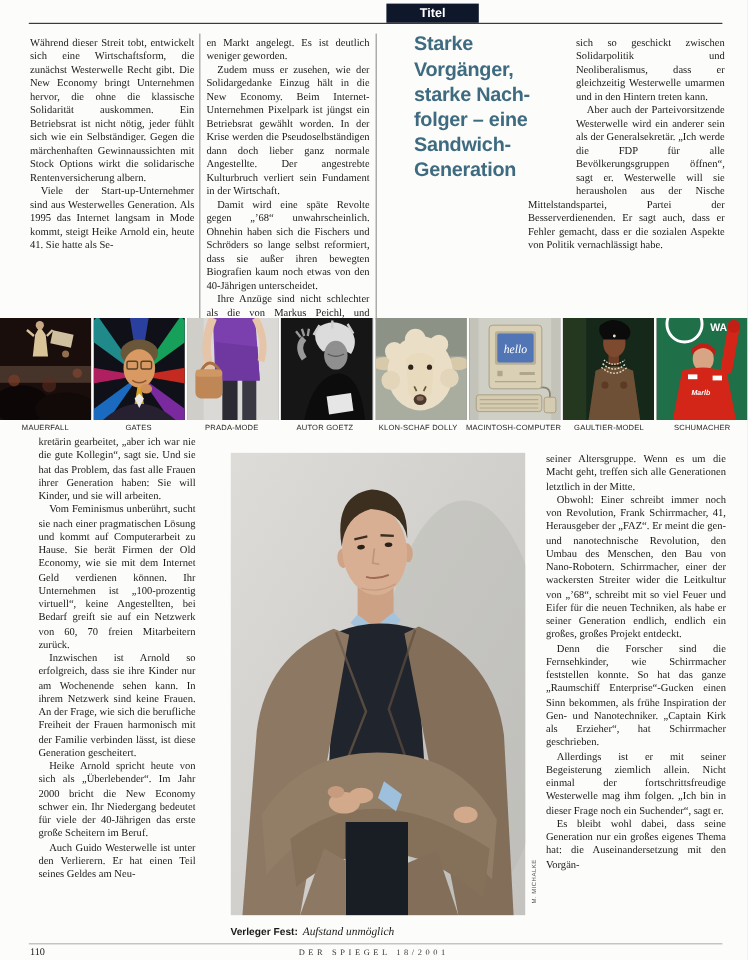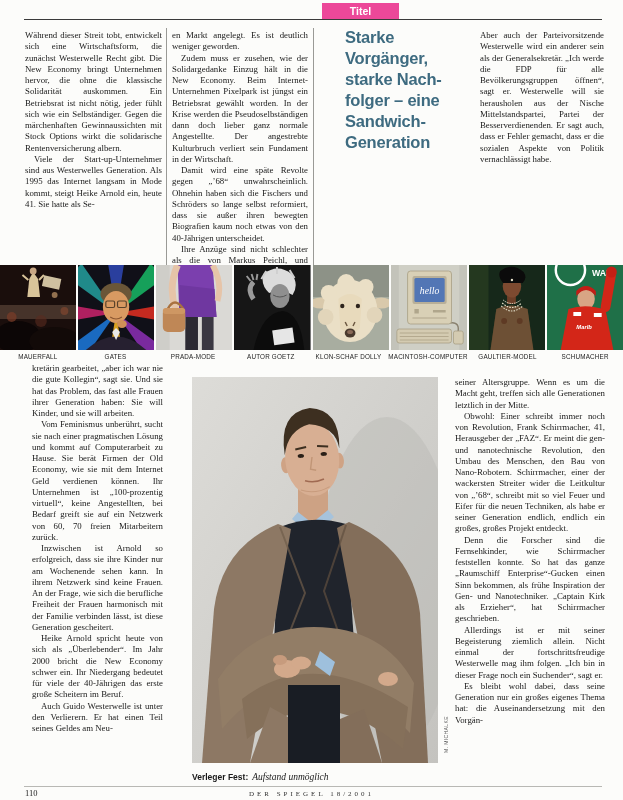--- a/index.html
+++ b/index.html
@@ -1,20 +1,20 @@
 <!DOCTYPE html>
 <html><head>
 <meta charset="utf-8">
 <style>
   html,body{margin:0;padding:0;background:#e8e8e6;}
   .page{position:relative;width:623px;height:800px;background:#fcfcfa;overflow:hidden;
         font-family:"Liberation Serif",serif;color:#191919;}
 
   
-  .tab{position:absolute;left:322px;top:3px;width:77px;height:16px;background:#ec4899;
+  .tab{position:absolute;left:322px;top:3px;width:77px;height:16px;background:#0f172a;
        color:#fff;font:bold 10.5px "Liberation Sans",sans-serif;text-align:center;line-height:16px;}
   .rule-top{position:absolute;left:24px;top:19px;width:578px;height:1px;background:#3a3a3a;}
 
   
   .textcol{position:absolute;font-size:8.8px;line-height:11.25px;text-align:justify;overflow:hidden;}
   .textcol p{margin:0;}
   .textcol p + p{text-indent:9px;}
   .vrule{position:absolute;width:1px;background:#9a9a96;}
 
   .col1{left:25px;top:30px;width:137px;height:236px;}
@@ -76,20 +76,21 @@
     <div>Starke</div>
     <div>Vorgänger,</div>
     <div>starke Nach-</div>
     <div>folger – eine</div>
     <div>Sandwich-</div>
     <div>Generation</div>
   </div>
 
   <div class="textcol col3">
     <span class="hl-spacer"></span>
+    <p>sich so geschickt zwischen Solidarpolitik und Neoliberalismus, dass er gleichzeitig Westerwelle umarmen und in den Hintern treten kann.</p>
     <p>Aber auch der Parteivorsitzende Westerwelle wird ein anderer sein als der Generalsekretär. „Ich werde die FDP für alle Bevölkerungsgruppen öffnen“, sagt er. Westerwelle will sie herausholen aus der Nische Mittelstandspartei, Partei der Besserverdienenden. Er sagt auch, dass er Fehler gemacht, dass er die sozialen Aspekte von Politik vernachlässigt habe.</p>
   </div>
 
   <div class="strip">
     <div class="cell">
       <svg viewBox="0 0 78 85" preserveAspectRatio="none">
         <rect width="78" height="85" fill="#1a0e0c"></rect>
         <rect y="40" width="78" height="14" fill="#46332a"></rect>
         <ellipse cx="18" cy="72" rx="24" ry="16" fill="#0c0606"></ellipse>
         <ellipse cx="56" cy="76" rx="26" ry="14" fill="#120a08"></ellipse>

